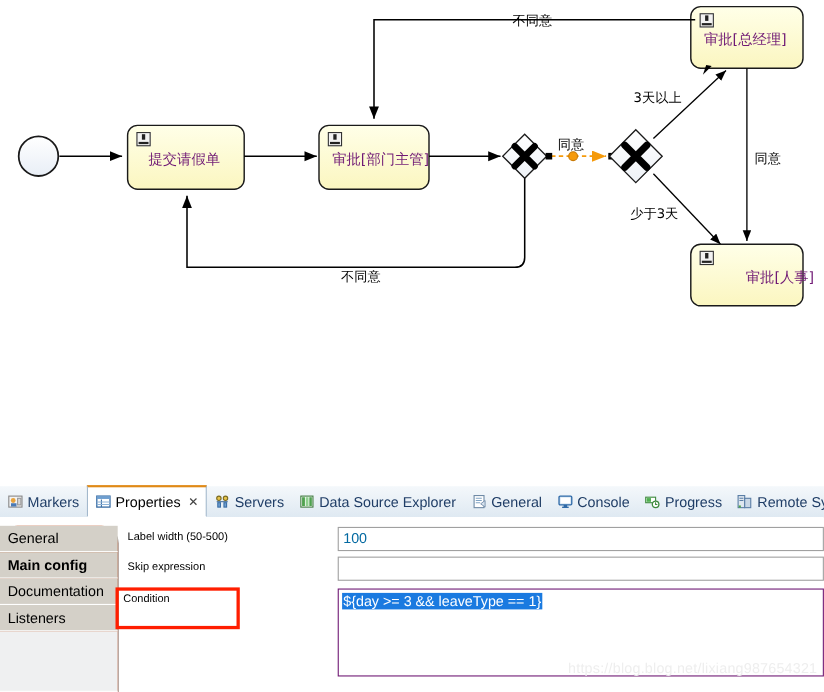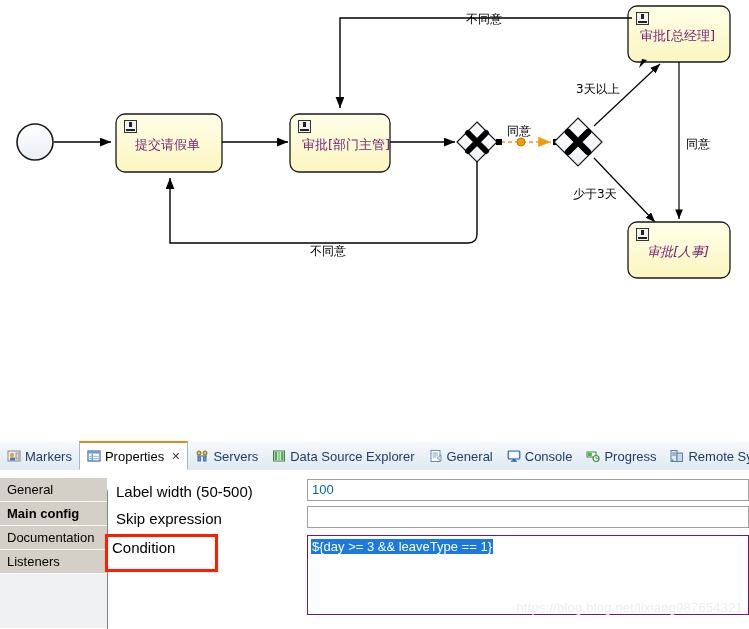--- a/index.html
+++ b/index.html
@@ -91,21 +91,21 @@
     background: #d4d0c8;
     border-bottom: 1px solid #ffffff;
     box-sizing: border-box;
     font-family: "Liberation Sans", sans-serif;
   }
   .tl-item.selected { font-weight: bold; background: #d4d0c8; }
   .tl-spacer { background: #eff0f1; height: 55px; }
 
   .field-label {
     position: absolute;
-    font-size: 15px;
+    font-size: 10px;
     color: #000;
     font-family: "Liberation Sans", sans-serif;
   }
   .txt-input {
     position: absolute;
     background: #ffffff;
     border: 1px solid #a0a0a0;
     box-sizing: border-box;
     font-size: 13px;
     color: #0369a1;
@@ -242,21 +242,21 @@
     </svg>
 
     <div class="task-icon" style="left:124px; top:120px;"></div>
     <div class="task-icon" style="left:298px; top:120px;"></div>
     <div class="task-icon" style="left:636px; top:12px;"></div>
     <div class="task-icon" style="left:636px; top:228px;"></div>
 
     <div class="node-label" style="left:135px; top:136px;">提交请假单</div>
     <div class="node-label" style="left:302px; top:136px;">审批[部门主管]</div>
     <div class="node-label" style="left:640px; top:27px;">审批[总经理]</div>
-    <div class="node-label" style="left:647px; top:243px;font-style:italic;">审批[人事]</div>
+    <div class="node-label" style="left:678px; top:243px;">审批[人事]</div>
 
     <div class="edge-label" style="left:466px; top:11px;">不同意</div>
     <div class="edge-label" style="left:310px; top:243px;">不同意</div>
     <div class="edge-label" style="left:507px; top:123px;">同意</div>
     <div class="edge-label" style="left:576px; top:81px;">3天以上</div>
     <div class="edge-label" style="left:573px; top:186px;">少于3天</div>
     <div class="edge-label" style="left:686px; top:136px;">同意</div>
   </div>
 
   <div id="vsplit"></div>

